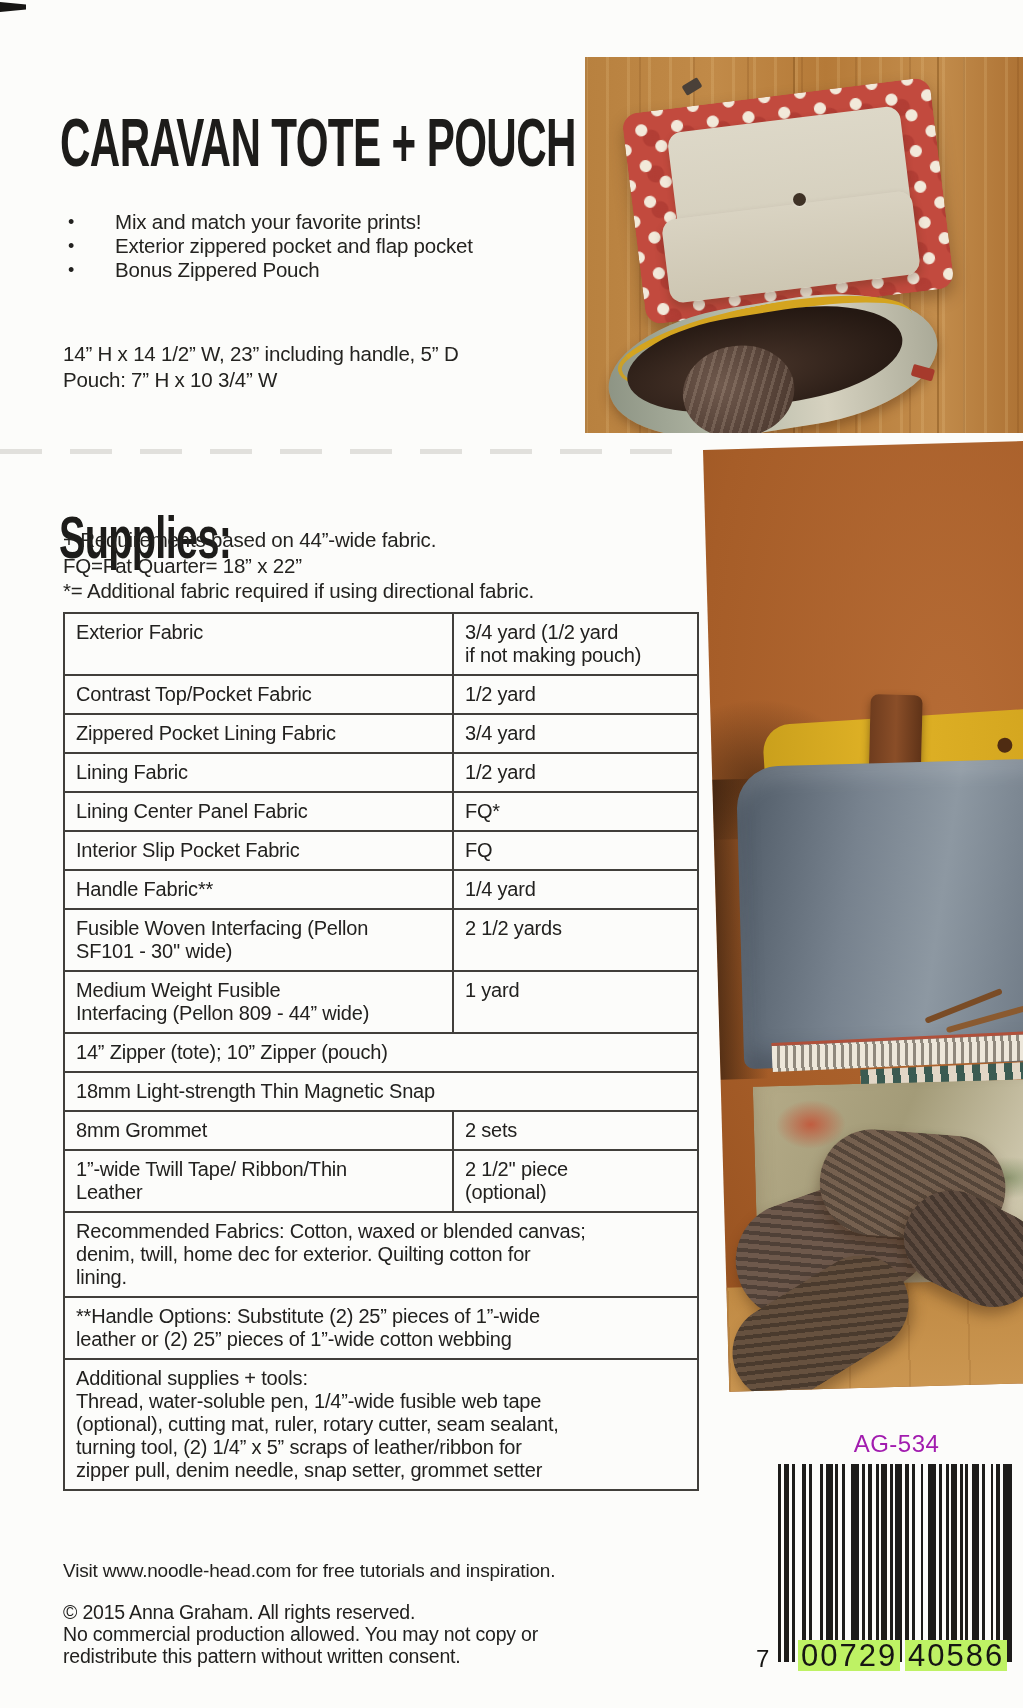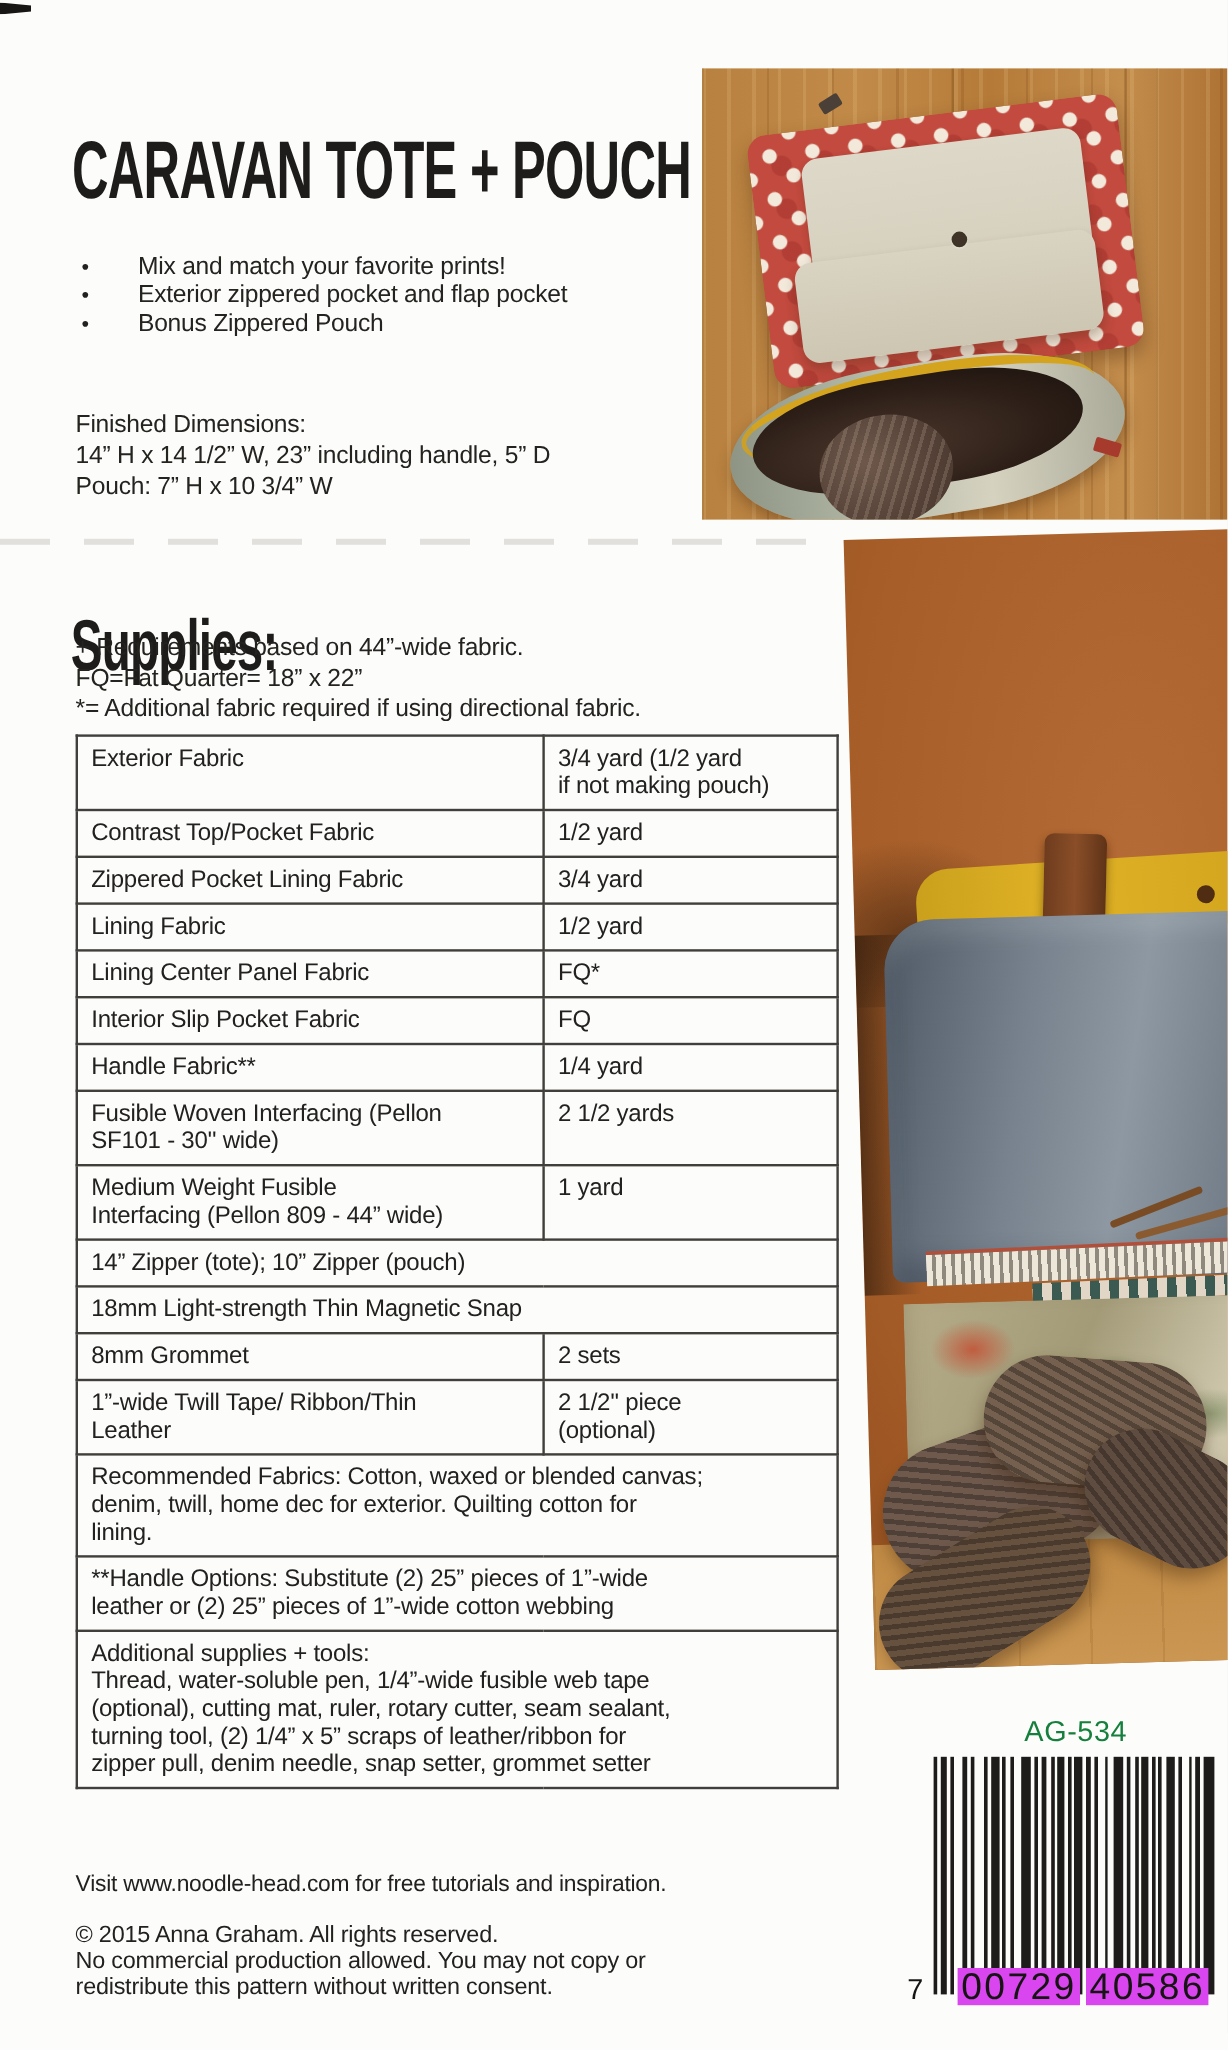--- a/index.html
+++ b/index.html
@@ -202,30 +202,30 @@
     background-image:repeating-linear-gradient(25deg,rgba(0,0,0,.28) 0 4px,transparent 4px 9px);
     box-shadow:0 8px 14px rgba(60,35,15,.4);
   }
   .yarn.y1{left:8px;top:742px;width:200px;height:116px;transform:rotate(-18deg);background-color:#6e594c;}
   .yarn.y2{left:96px;top:688px;width:186px;height:106px;transform:rotate(6deg);background-color:#75604f;}
   .yarn.y3{left:176px;top:758px;width:142px;height:96px;transform:rotate(28deg);background-color:#5f4c40;}
   .yarn.y4{left:-2px;top:833px;width:190px;height:96px;transform:rotate(-30deg);background-color:#66513f;}
   
   .product-code{
     left:778px;top:1430px;width:237px;text-align:center;
-    font-size:24px;letter-spacing:.5px;color:#15803d;
+    font-size:24px;letter-spacing:.5px;color:#a21caf;
   }
   #barcode{
     position:absolute;left:778px;top:1464px;width:237px;height:198px;
     display:flex;align-items:stretch;
   }
   .bc-bar{background:#1d1c1a;height:100%;flex:none;}
   .bc-gap{height:100%;flex:none;}
   .bc-num{
-    position:absolute;bottom:-9px;background:#d946ef;padding:0 3px;line-height:1;
+    position:absolute;bottom:-9px;background:#bef264;padding:0 3px;line-height:1;
     font-size:31px;letter-spacing:2px;color:#161513;font-family:"Liberation Sans",sans-serif;
   }
   .bc-num.g1{left:20px;}
   .bc-num.g2{left:127px;}
   .bc-digit-left{
     position:absolute;left:-22px;bottom:-9px;font-size:24px;line-height:1;color:#161513;
   }
 </style>
 </head>
 <body>
@@ -237,21 +237,20 @@
 
   <h1 class="abs title">CARAVAN TOTE + POUCH</h1>
 
   <div class="abs bullets">
     <div class="bullet-row"><span>Mix and match your favorite prints!</span></div>
     <div class="bullet-row"><span>Exterior zippered pocket and flap pocket</span></div>
     <div class="bullet-row"><span>Bonus Zippered Pouch</span></div>
   </div>
 
   <div class="abs finished">
-    <div>Finished Dimensions:</div>
     <div class="lines">14” H x 14 1/2” W, 23” including handle, 5” D
 Pouch: 7” H x 10 3/4” W</div>
   </div>
 
   <h2 class="abs supplies-heading">Supplies:</h2>
   <div class="abs supply-notes lines">+ Requirements based on 44”-wide fabric.
 FQ=Fat Quarter= 18” x 22”
 *= Additional fabric required if using directional fabric.</div>
 
   <table class="supplies">

